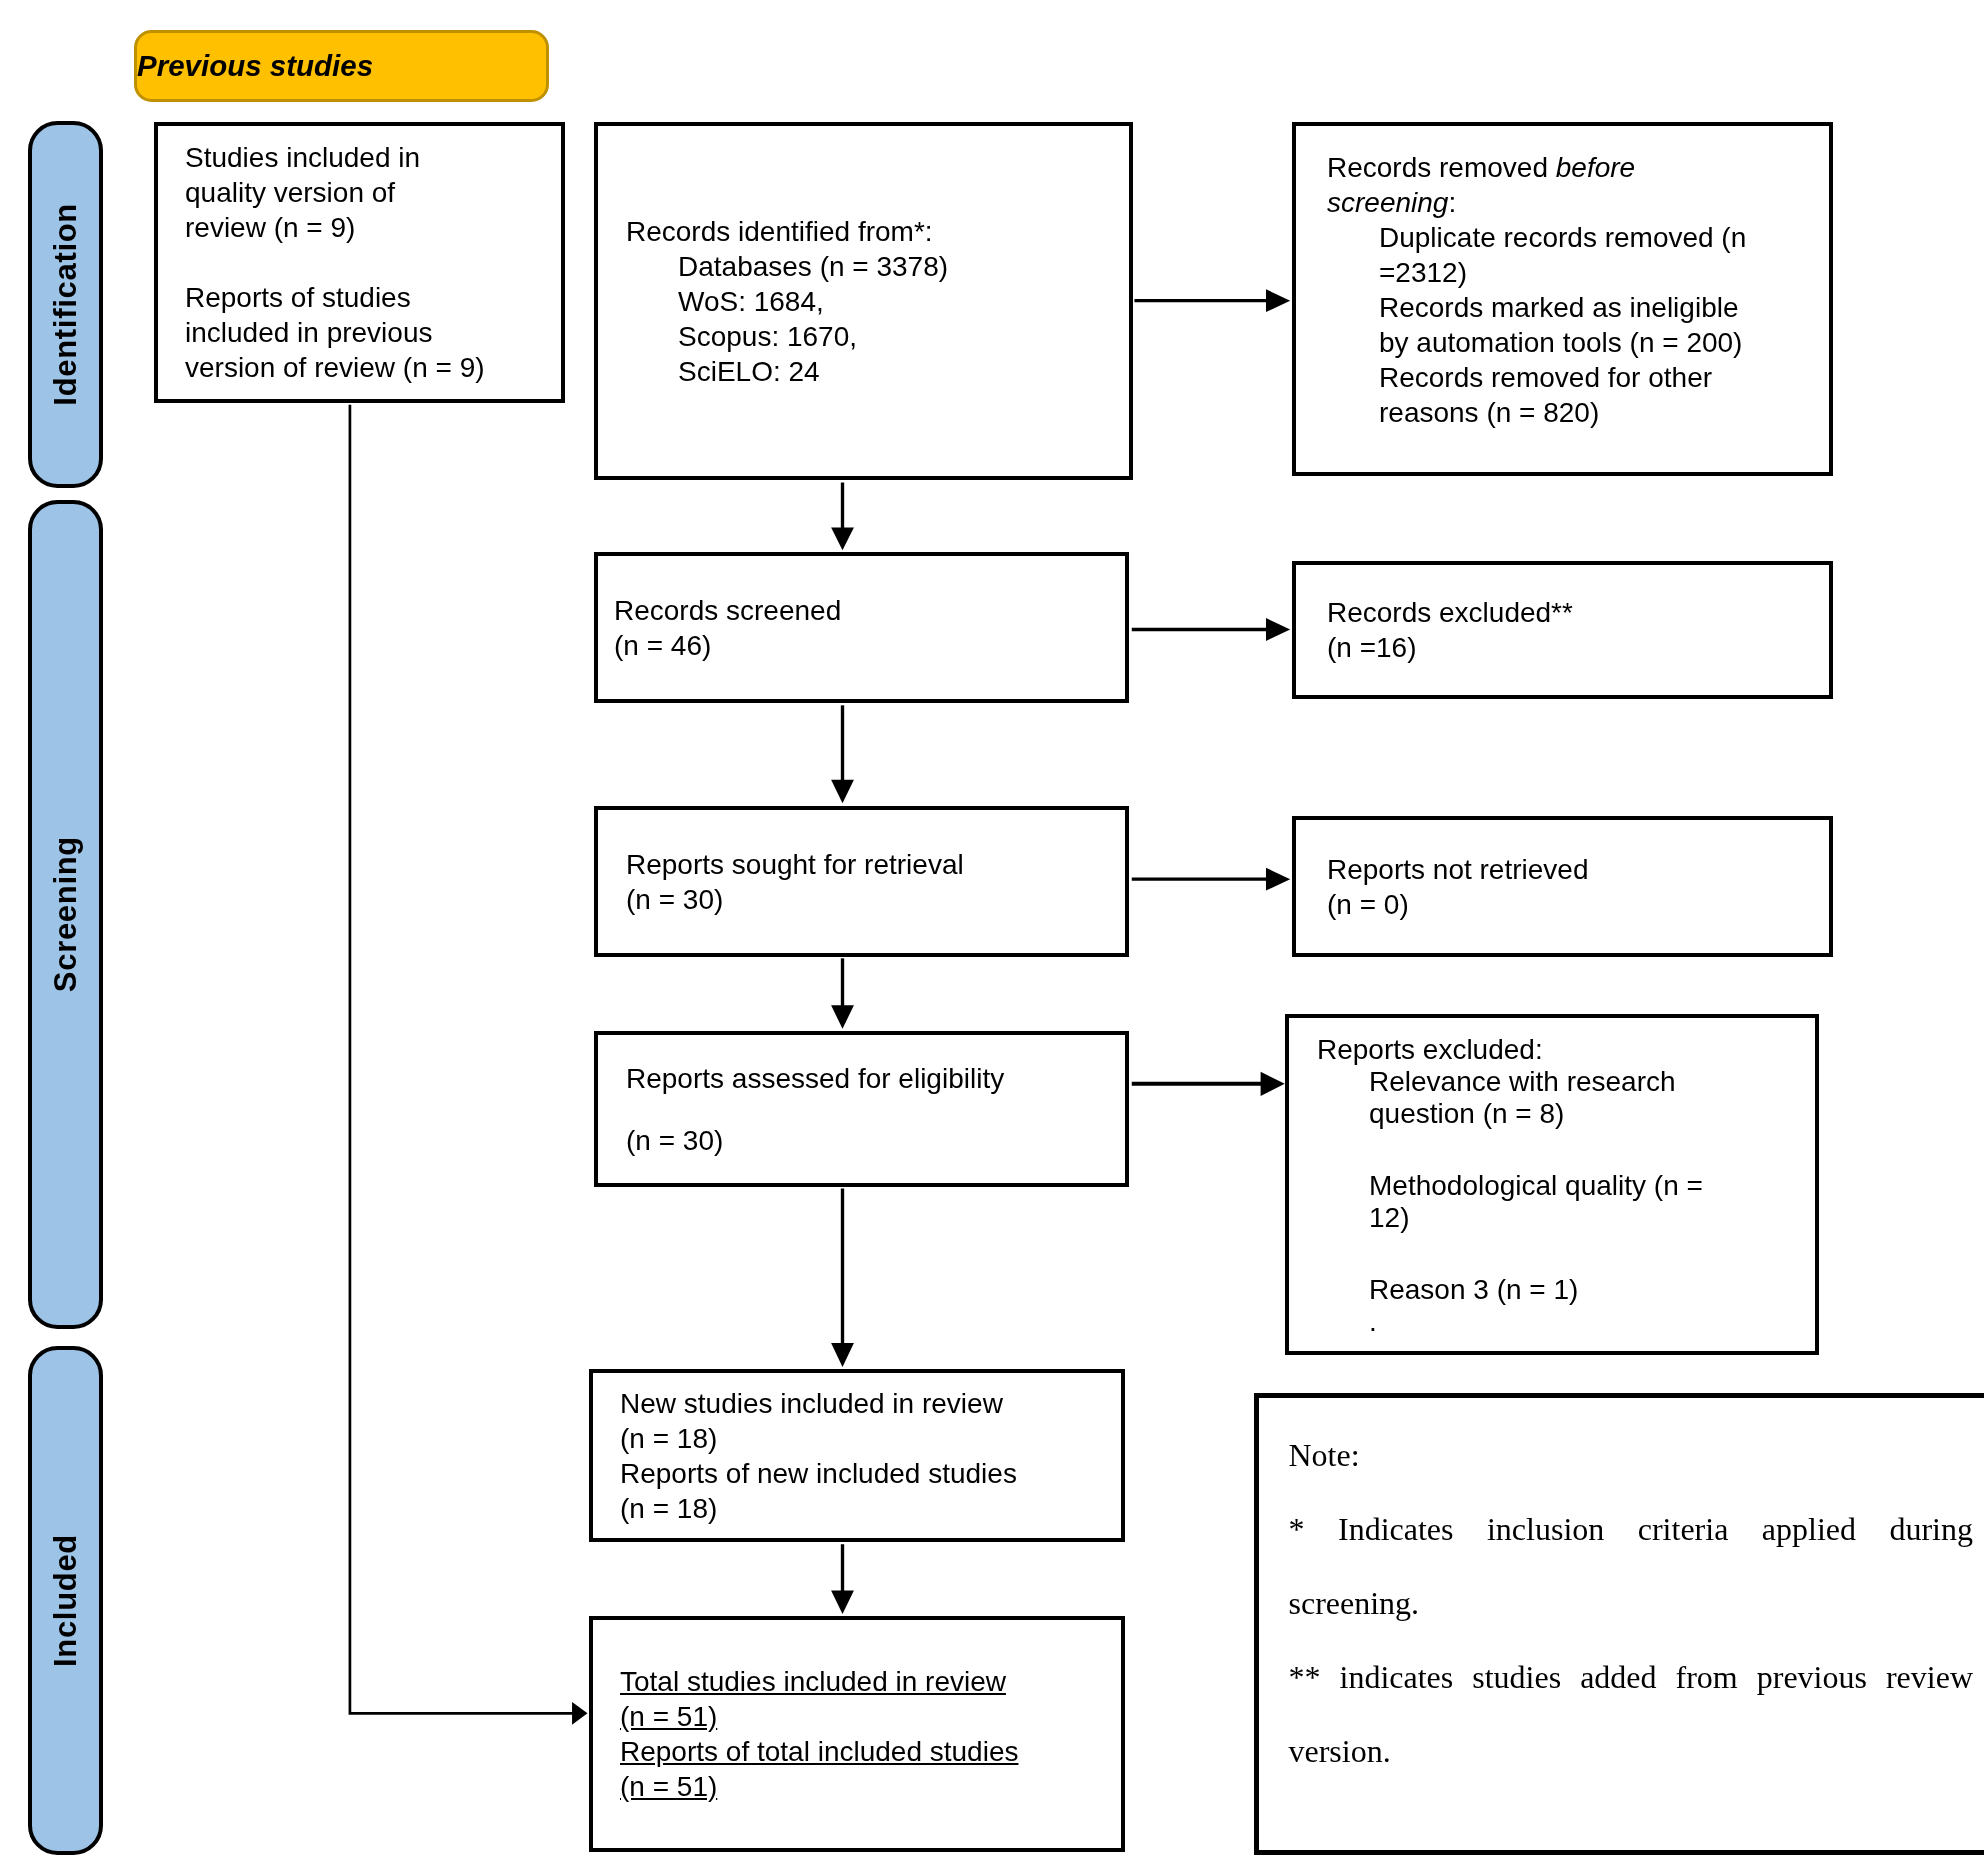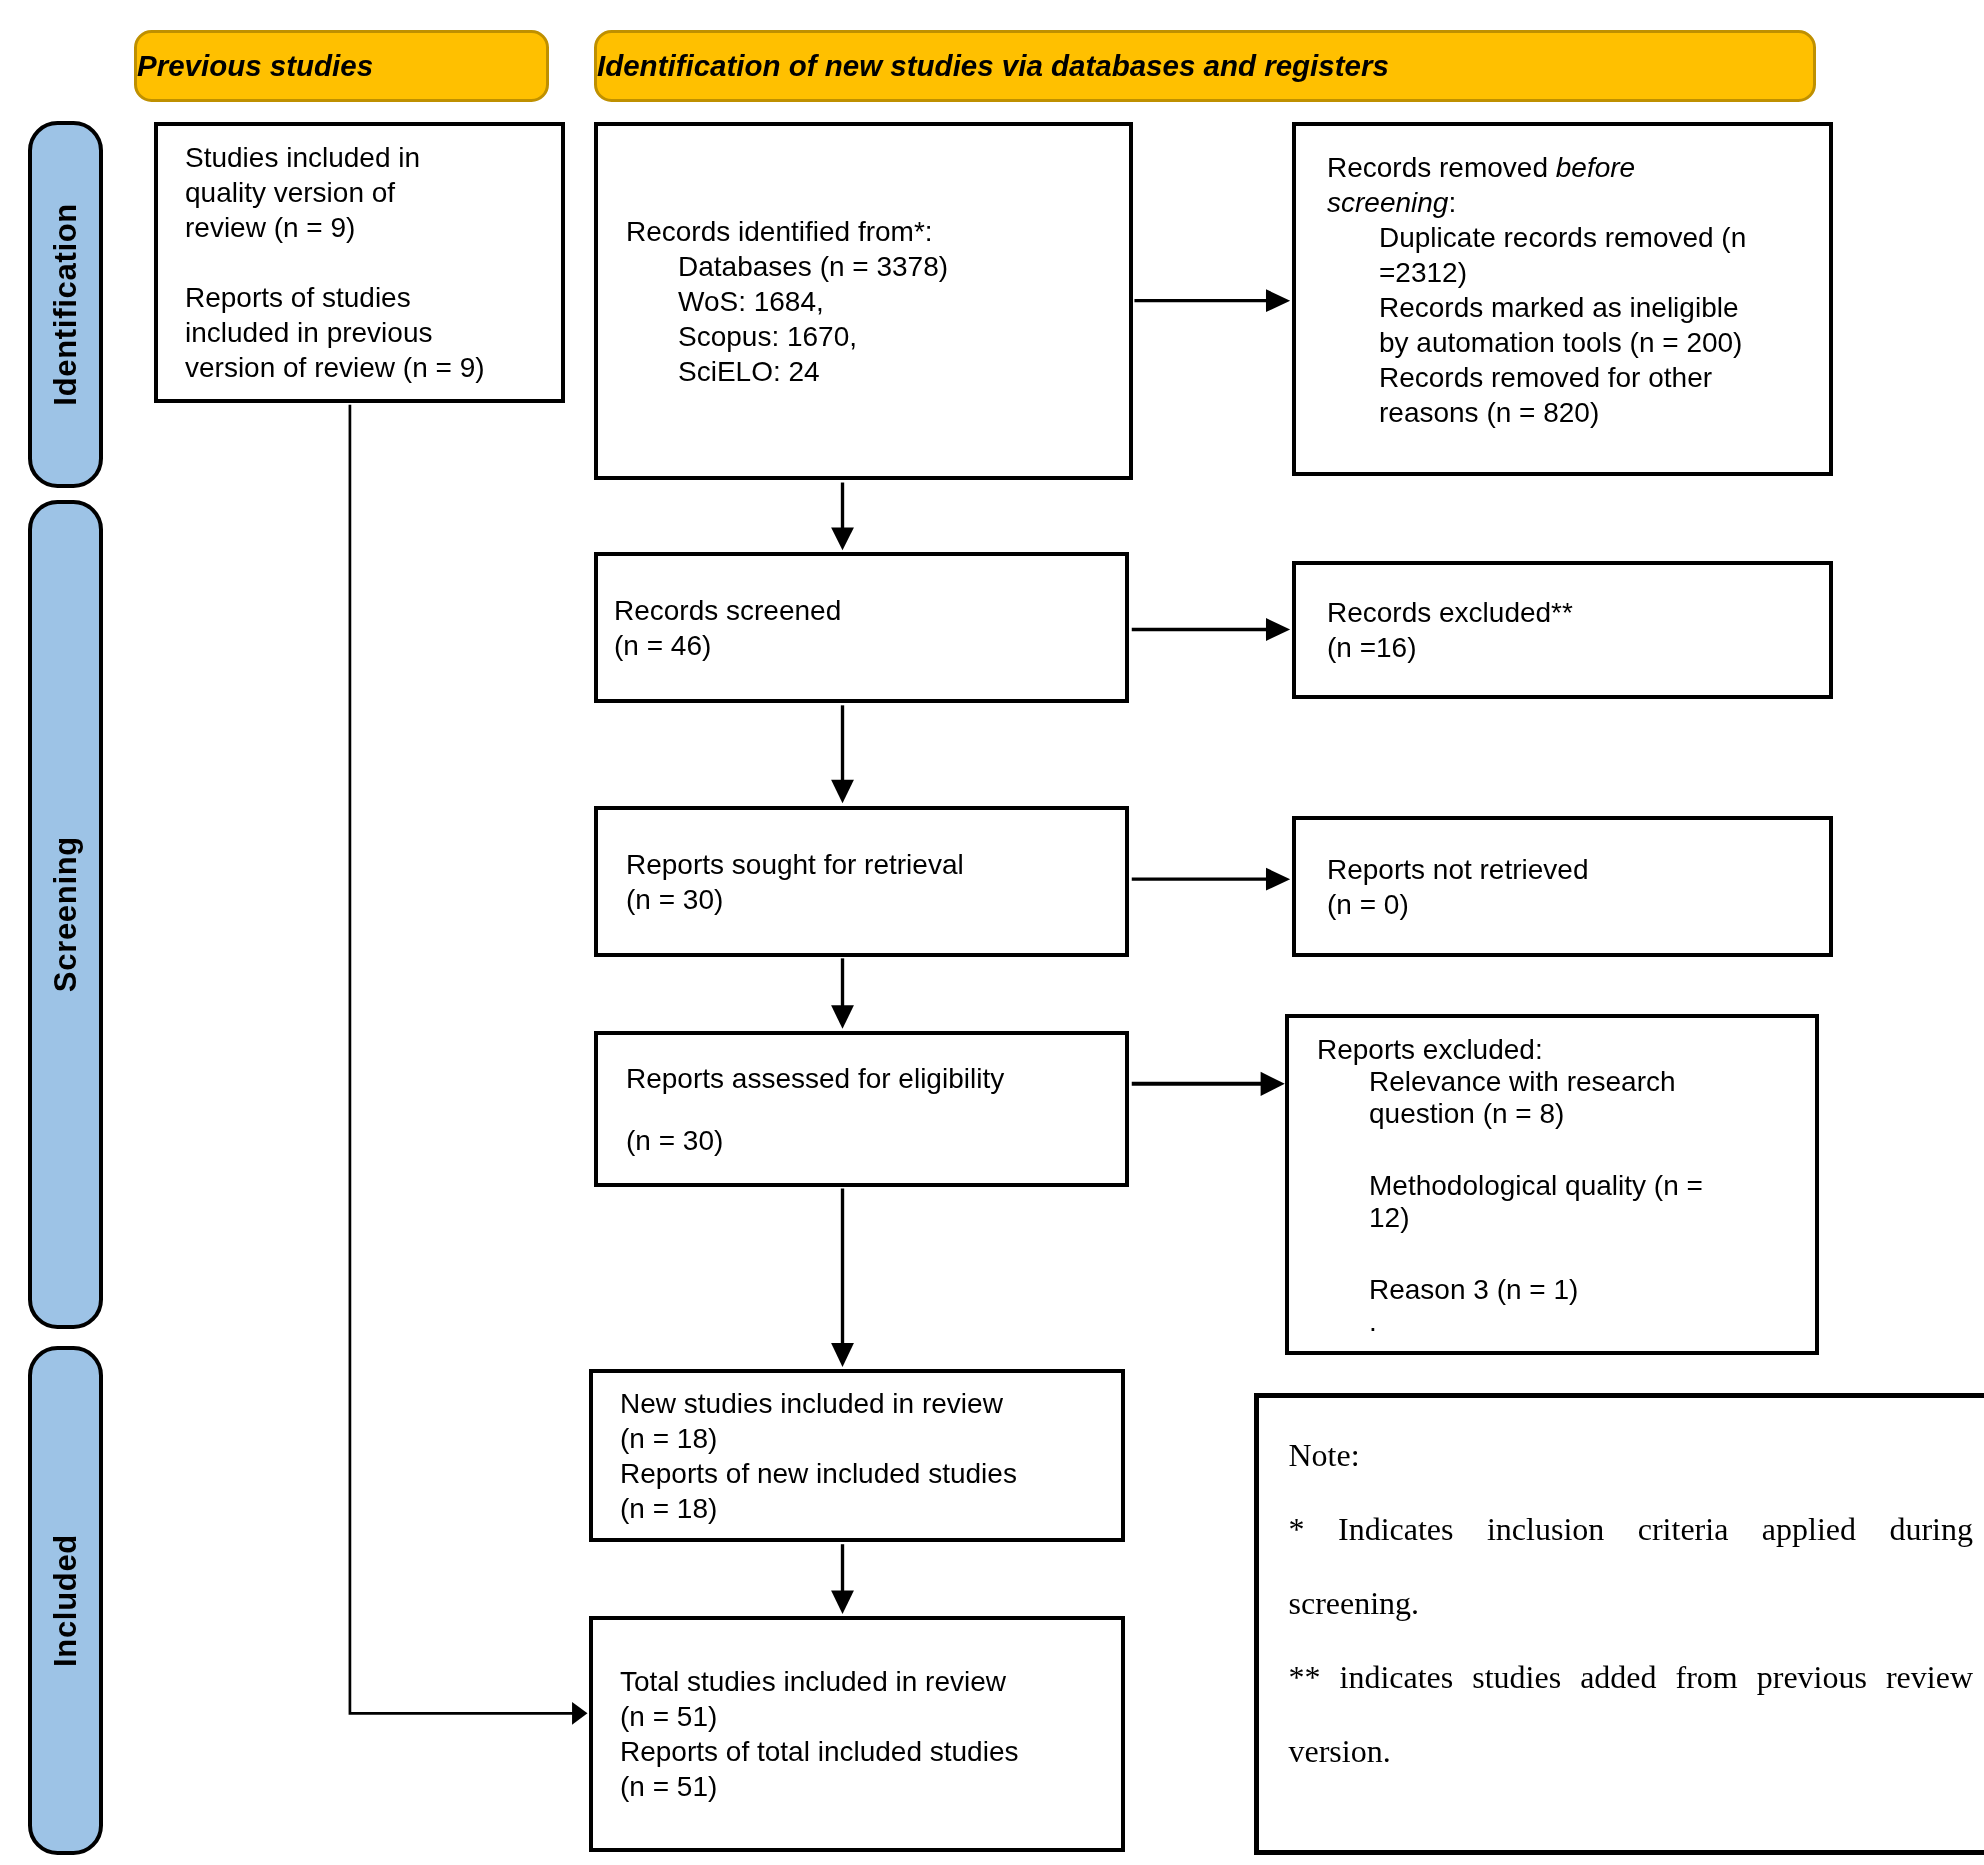--- a/index.html
+++ b/index.html
@@ -56,21 +56,21 @@
   #box-prev{left:154px;top:122px;width:411px;height:281px;padding-left:27px;padding-right:5.4px;}
   #box-identified{left:594px;top:122px;width:539px;height:358px;padding-left:28px;}
   #box-removed{left:1292px;top:122px;width:541px;height:354px;padding:24px 9.4px 0 31px;}
   #box-screened{left:594px;top:552px;width:535px;height:151px;padding-left:16px;}
   #box-excluded{left:1292px;top:561px;width:541px;height:138px;padding-left:31px;}
   #box-sought{left:594px;top:806px;width:535px;height:151px;padding-left:28px;}
   #box-notretrieved{left:1292px;top:816px;width:541px;height:141px;padding-left:31px;}
   #box-assessed{left:594px;top:1031px;width:535px;height:156px;padding-left:28px;gap:27px;}
   #box-repexcluded{left:1285px;top:1014px;width:534px;height:341px;padding:16px 6.7px 0 28px;line-height:32px;}
   #box-new{left:589px;top:1369px;width:536px;height:173px;padding-left:27px;}
-  #box-total{left:589px;top:1616px;width:536px;height:236px;padding-left:27px;}
+  #box-total{left:589px;top:1616px;width:536px;height:236px;padding-left:27px;text-decoration:underline;}
 
   
   #box-note{
     position:absolute;left:1254px;top:1393px;width:755px;height:462px;
     box-sizing:border-box;background:#fff;border:5.4px solid #000;
     font-family:"Liberation Serif","DejaVu Serif",serif;
     font-size:32px;line-height:74px;
     padding:20px 31px 0 29.5px;z-index:2;overflow:hidden;
   }
   #box-note p{margin:0;}
@@ -119,23 +119,20 @@
       <polygon points="1238,2370 1272,2370 1255,2405" fill="#000"></polygon>
     </g>
     <g>
       <polyline points="521,603 521,2553 856,2553" fill="none" stroke="#000" stroke-width="4"></polyline>
       <polygon points="852,2536 852,2570 875,2553" fill="#000"></polygon>
     </g>
   </svg>
 
   <div class="hdr" id="hdr-prev">
     <span>Previous studies</span>
-  </div>
-  <div class="hdr" id="hdr-ident">
-    <span>Identification of new studies via databases and registers</span>
   </div>
 
   <div class="vlabel" id="lbl-identification">
     <span>Identification</span>
   </div>
   <div class="vlabel" id="lbl-screening">
     <span>Screening</span>
   </div>
   <div class="vlabel" id="lbl-included">
     <span>Included</span>

